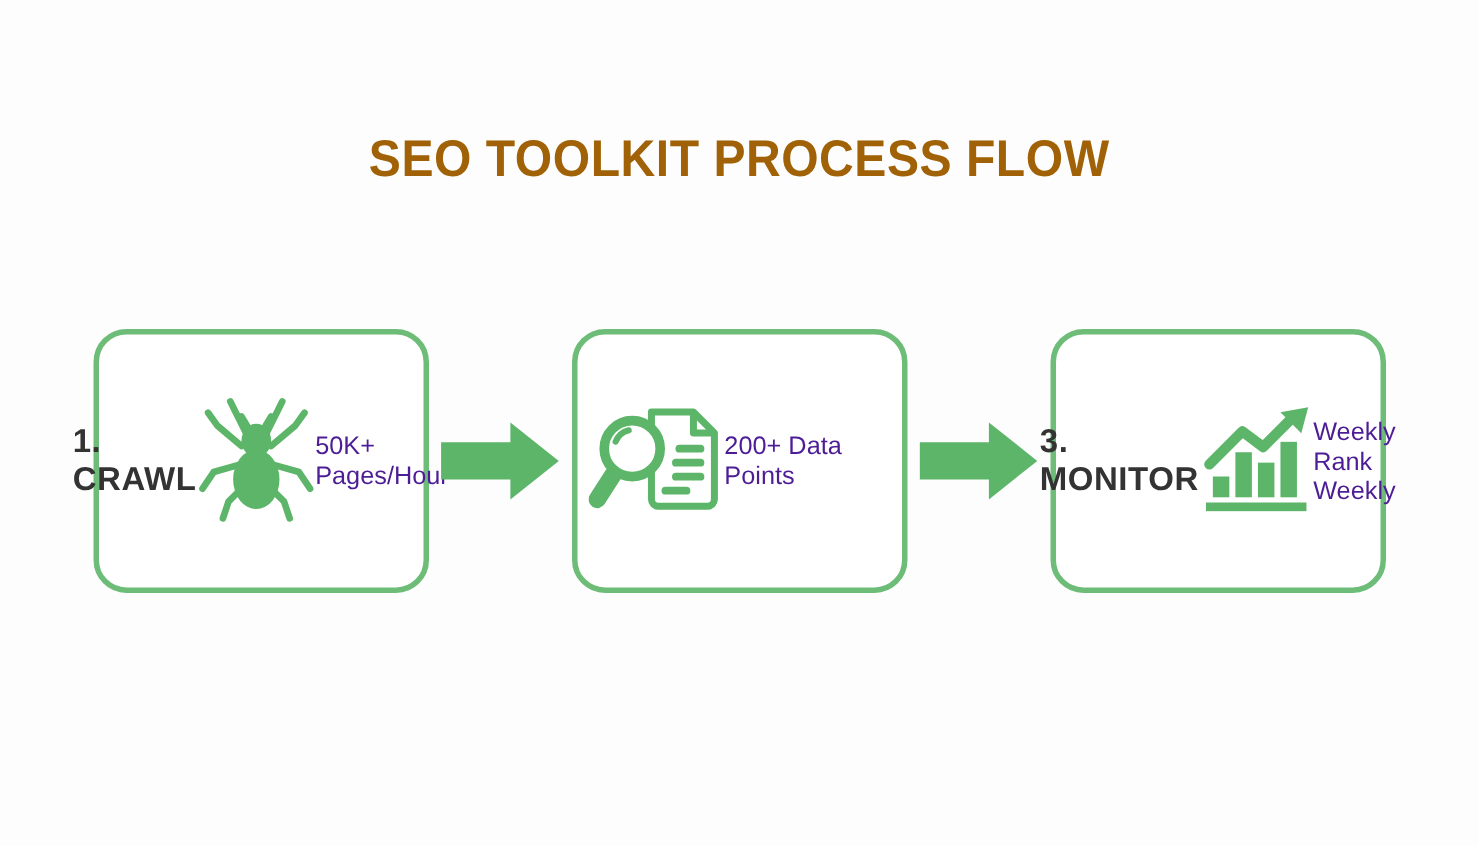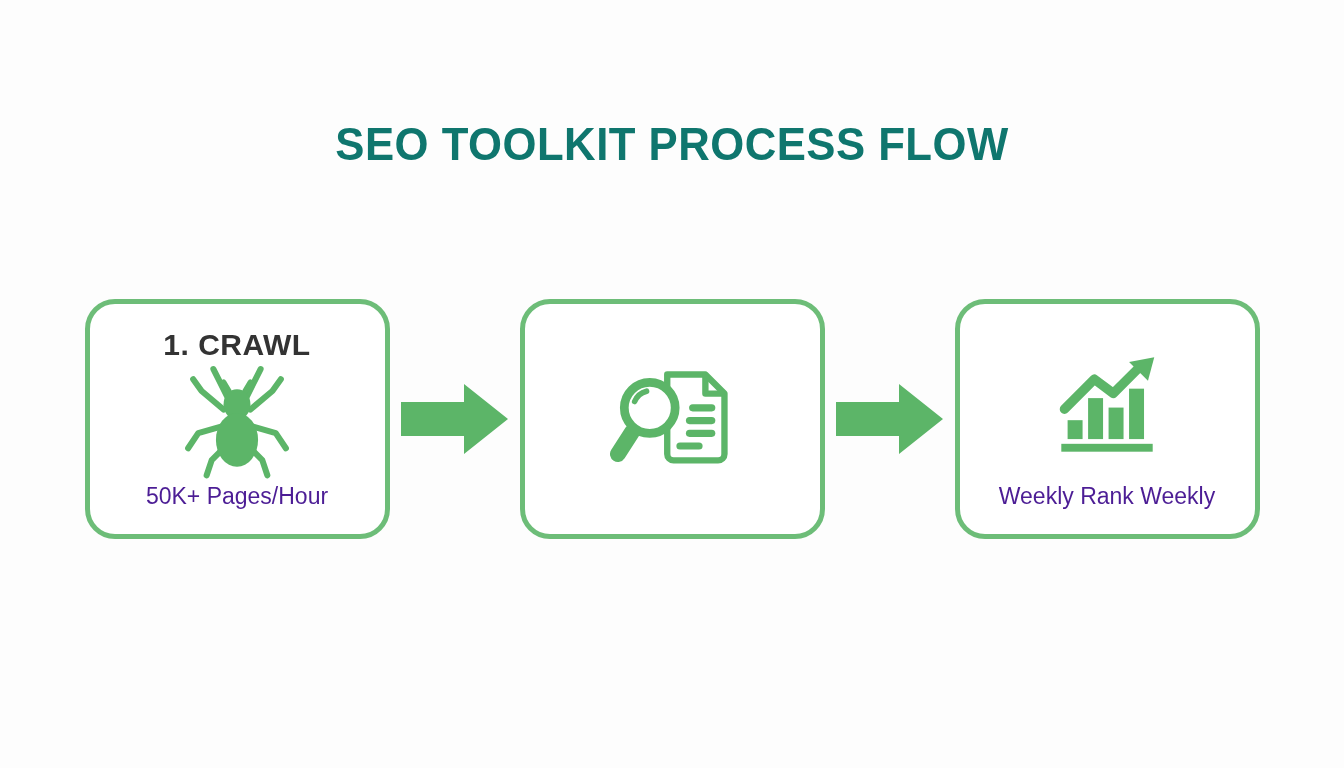--- a/index.html
+++ b/index.html
@@ -7,43 +7,43 @@
     width: 1344px; height: 768px;
     background: #fdfdfd;
     font-family: "Liberation Sans", sans-serif;
     overflow: hidden;
   }
   .title {
     margin-top: 116px;
     text-align: center;
     font-size: 47px;
     font-weight: 700;
-    color: #0f766e;
+    color: #a16207;
     letter-spacing: 0.5px;
   }
   .title span {
     display: inline-block;
     transform: scaleX(0.93);
   }
   .flow {
     margin-top: 128px;
     display: flex;
     justify-content: center;
     align-items: center;
   }
   .step-card {
     width: 305px;
     height: 240px;
     background: #ffffff;
     border: 5px solid #6dbd78;
     border-radius: 30px;
     display: flex;
-    flex-direction: column;
+    flex-direction: row;
     align-items: center;
-    justify-content: flex-end;
+    justify-content: center;
     padding: 24px 10px 24px;
   }
   .step-heading {
     font-size: 30px;
     font-weight: 700;
     color: #333333;
     letter-spacing: 0.5px;
   }
   .step-icon {
     flex: 1;
@@ -112,29 +112,31 @@
           <line x1="50" y1="35" x2="64" y2="35"></line>
           <line x1="50" y1="43" x2="64" y2="43"></line>
           <line x1="44" y1="51" x2="56" y2="51"></line>
         </g>
 
         <line x1="14" y1="42" x2="5" y2="56" stroke="#5cb568" stroke-width="10" stroke-linecap="round"></line>
         <circle cx="25" cy="27" r="16" fill="#ffffff" stroke="#5cb568" stroke-width="5.5"></circle>
         <path d="M15.5 23 A 11 11 0 0 1 23 16.5" stroke="#5cb568" stroke-width="3.5" fill="none" stroke-linecap="round"></path>
       </svg>
     </div>
+    <div class="step-detail">200+ Data Points</div>
   </div>
 
   <div class="connector">
     <svg width="108" height="80" viewBox="0 0 108 80">
       <polygon points="0,23 63,23 63,5 107,40 63,75 63,57 0,57" fill="#5cb568"></polygon>
     </svg>
   </div>
 
   <div class="step-card">
+    <div class="step-heading">3. MONITOR</div>
     <div class="step-icon">
       <svg width="104" height="98" viewBox="0 0 66 62" fill="none">
 
         <rect x="8" y="40" width="9.5" height="12" fill="#5cb568"></rect>
         <rect x="21" y="26" width="9.5" height="26" fill="#5cb568"></rect>
         <rect x="34" y="32" width="9.5" height="20" fill="#5cb568"></rect>
         <rect x="47" y="20" width="9.5" height="32" fill="#5cb568"></rect>
 
         <rect x="4" y="55" width="58" height="5" fill="#5cb568"></rect>
 

